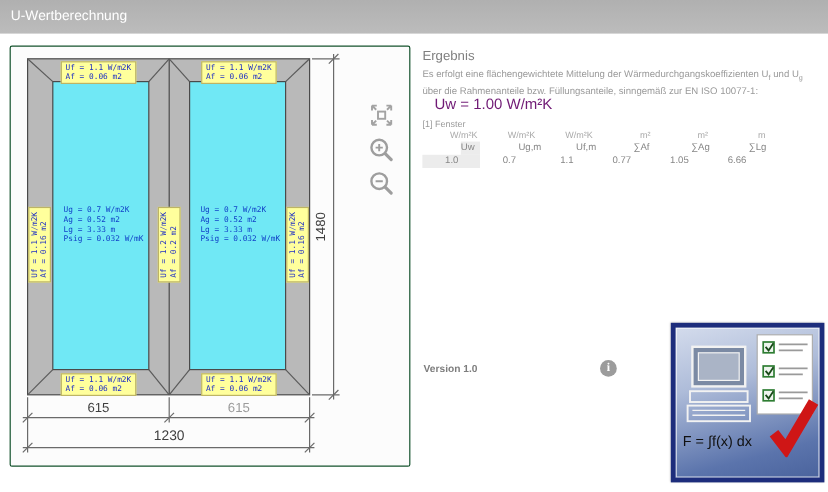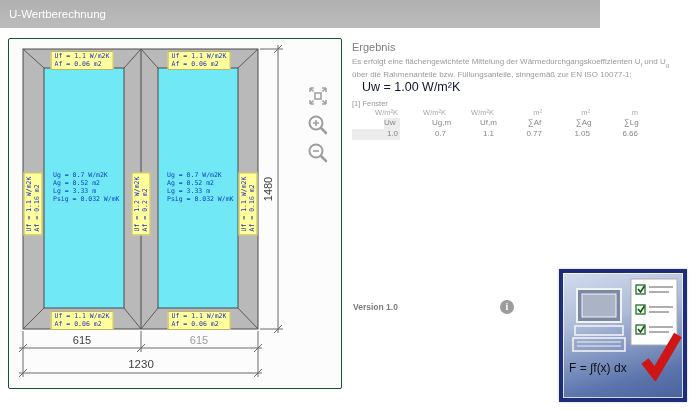--- a/index.html
+++ b/index.html
@@ -3,21 +3,21 @@
 <meta charset="utf-8">
 <style>
   html,body { margin:0; padding:0; }
   body {
     width:690px; height:410px; position:relative; overflow:hidden;
     background:#ffffff; font-family:"Liberation Sans", sans-serif;
     -webkit-font-smoothing:antialiased;
   }
   
   .titlebar {
-    position:absolute; left:0; top:0; width:600px; height:28px;
+    position:absolute; left:0; top:0; width:690px; height:28px;
     background:linear-gradient(180deg,#b0b0b0,#bcbcbc);
     color:#ffffff; font-size:11.5px; line-height:28px; padding-left:9px;
     box-sizing:border-box;
   }
   
   .diagram-panel {
     position:absolute; left:8px; top:38px; width:332px; height:349px;
     background:#fcfcfc; border:1px solid #14532d; border-radius:2px;
   }
   .diagram-svg { position:absolute; left:0; top:0; }
@@ -43,27 +43,27 @@
     background:transparent; padding:0; cursor:pointer;
   }
   
   .result-panel { position:absolute; left:345px; top:38px; width:345px; height:360px; }
   .result-heading { position:absolute; left:7px; top:3px; font-size:11px; color:#7f7f7f; }
   .result-desc {
     position:absolute; left:7px; top:19px; width:332px;
     font-size:8px; line-height:9.5px; color:#9a9a9a;
   }
   .result-desc sub { font-size:6px; }
-  .uw-value { position:absolute; left:17px; top:42px; font-size:12.5px; color:#0f172a; }
+  .uw-value { position:absolute; left:17px; top:42px; font-size:12.5px; color:#701a75; }
   .tbl-caption { position:absolute; left:7px; top:61px; font-size:7.5px; color:#9a9a9a; }
   .tbl { position:absolute; left:7px; top:70px; width:336px; display:flex; }
   .tbl-col { width:48px; text-align:right; }
   .tbl-unit { font-size:7.5px; color:#a9a9a9; height:10px; padding-right:2px; }
   .tbl-label { font-size:8px; color:#878787; height:11px; padding-right:16px;margin-left:32px; }
-  .tbl-value { font-size:8px; color:#878787; height:11px; padding-right:2px; }
+  .tbl-value { font-size:8px; color:#878787; height:11px; padding-right:18px; }
   .tbl-col.hl .tbl-label, .tbl-col.hl .tbl-value { background:#ececec; }
   .version-label { position:absolute; left:8px; top:264px; font-size:8.5px; font-weight:bold; color:#7d7d7d; }
   .info-btn {
     position:absolute; left:155px; top:262px; width:14px; height:14px;
     border-radius:50%; background:#9c9c9c; border:none; padding:0; cursor:pointer;
     color:#ffffff; font:bold 10px/14px "Liberation Serif", serif; text-align:center;
   }
   
   .ift-logo {
     position:absolute; left:559px; top:269px; width:128px; height:133px;

